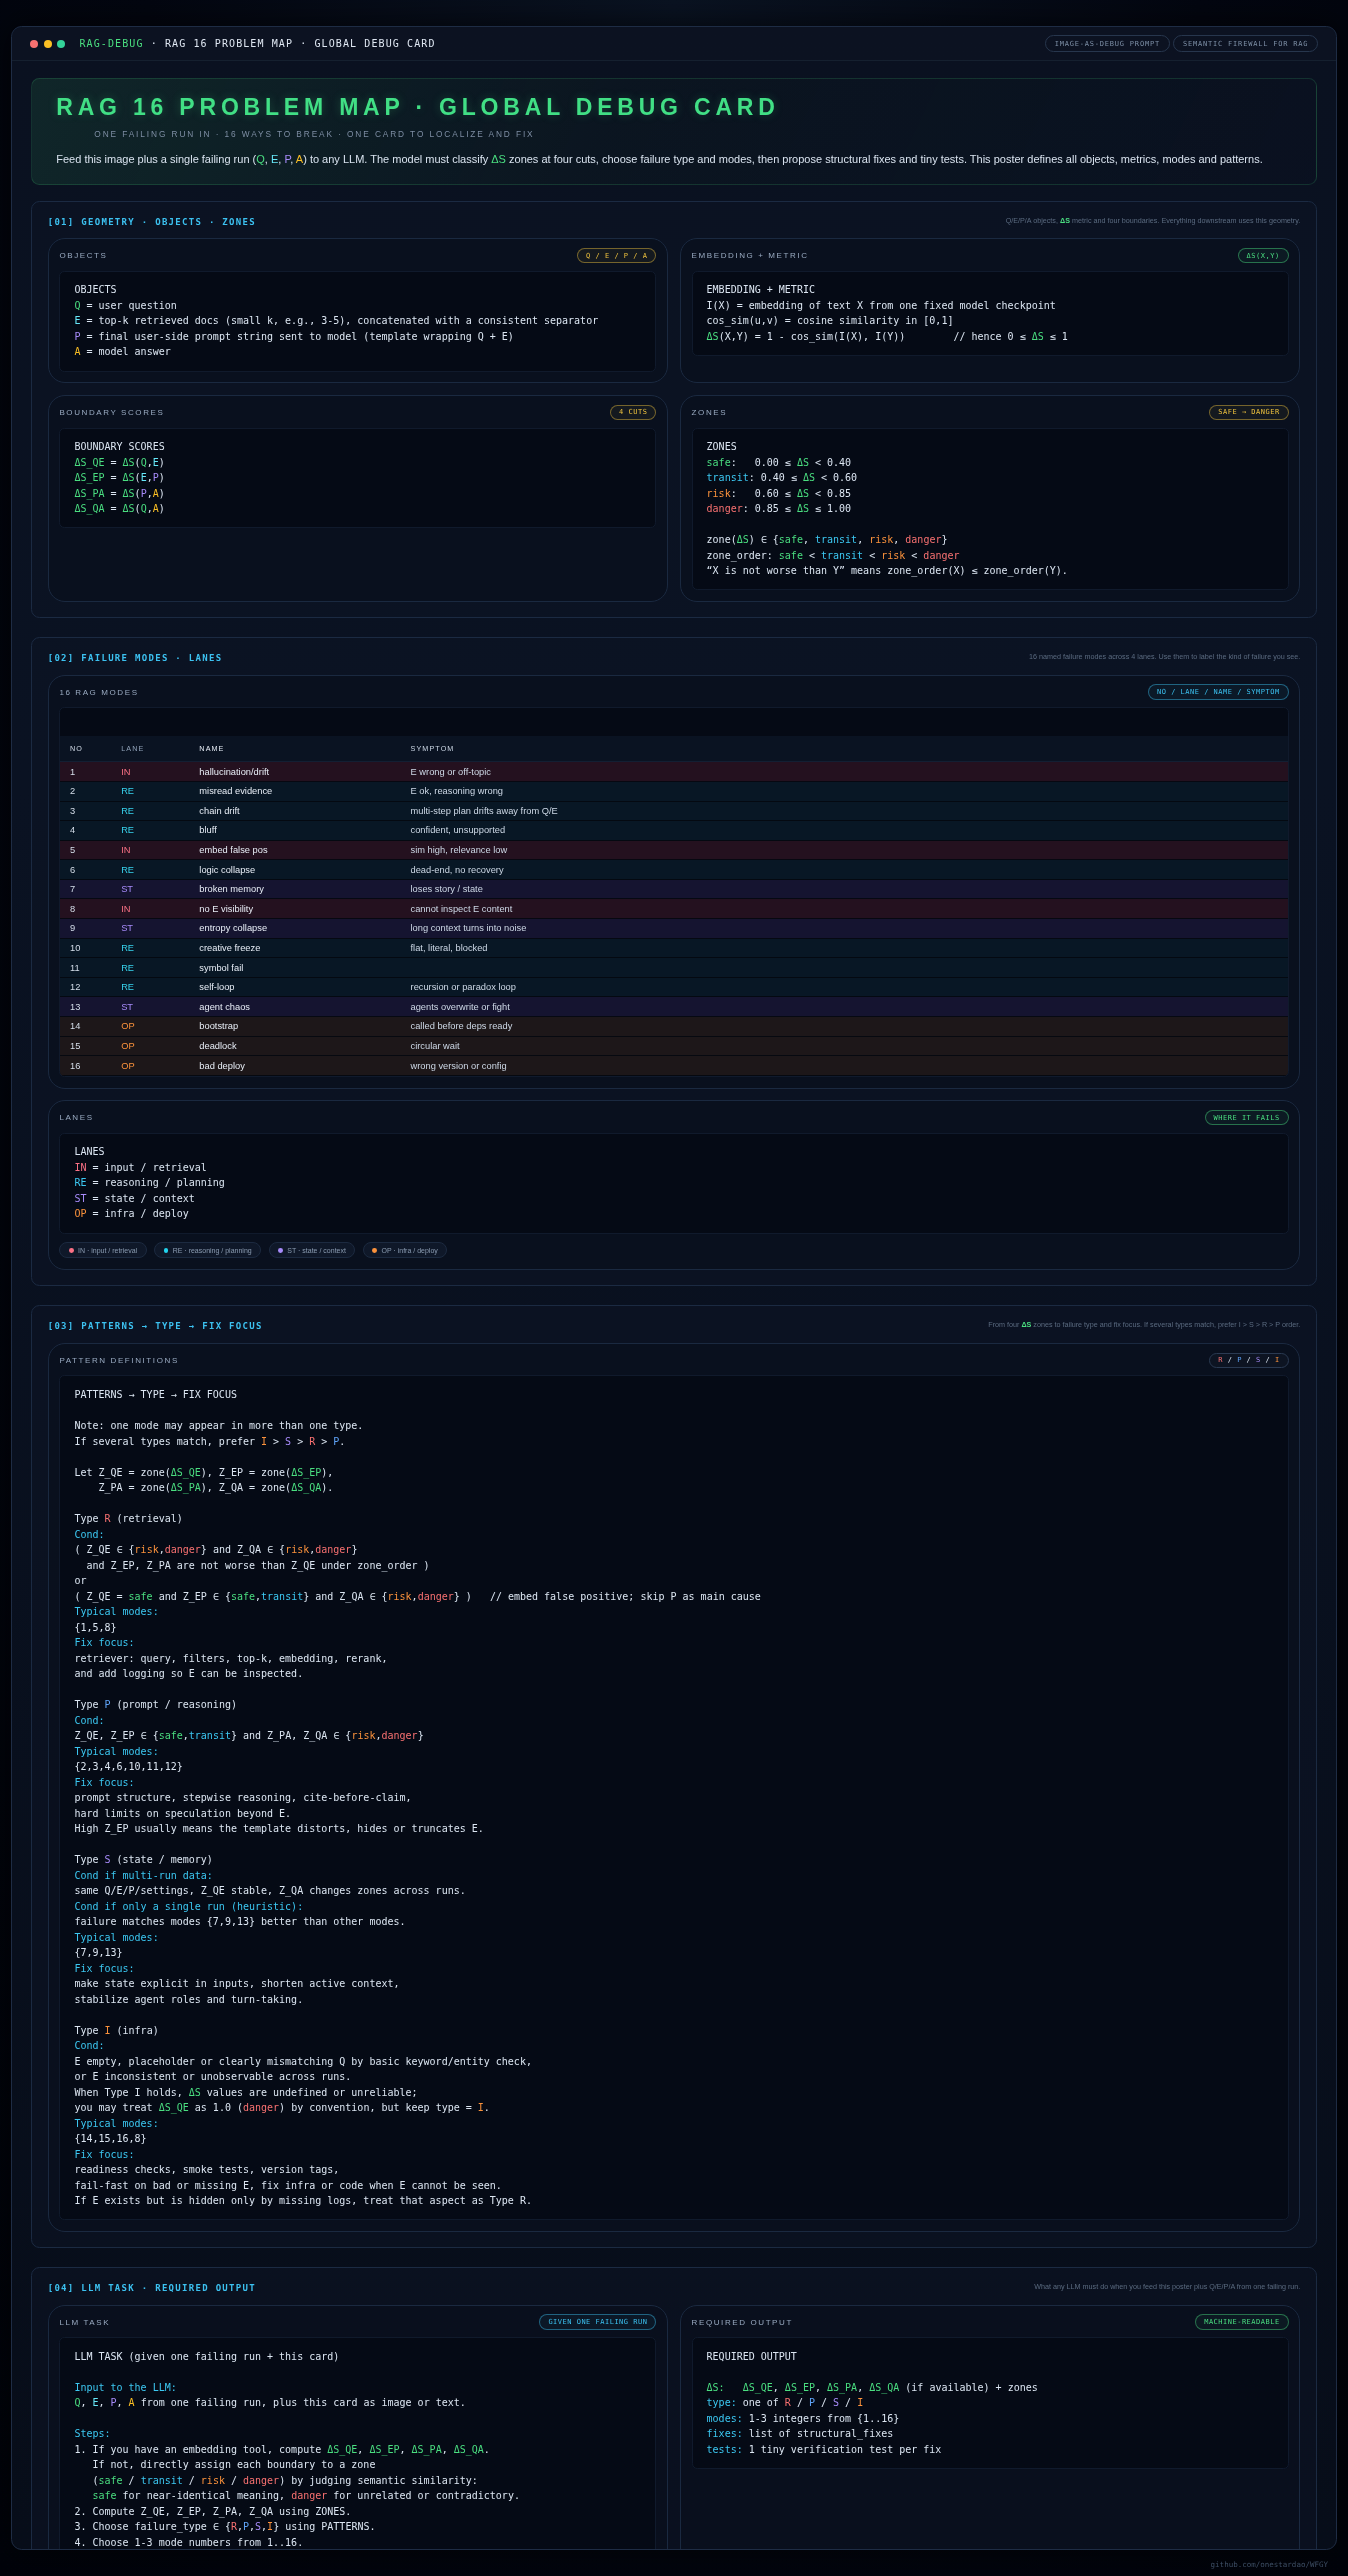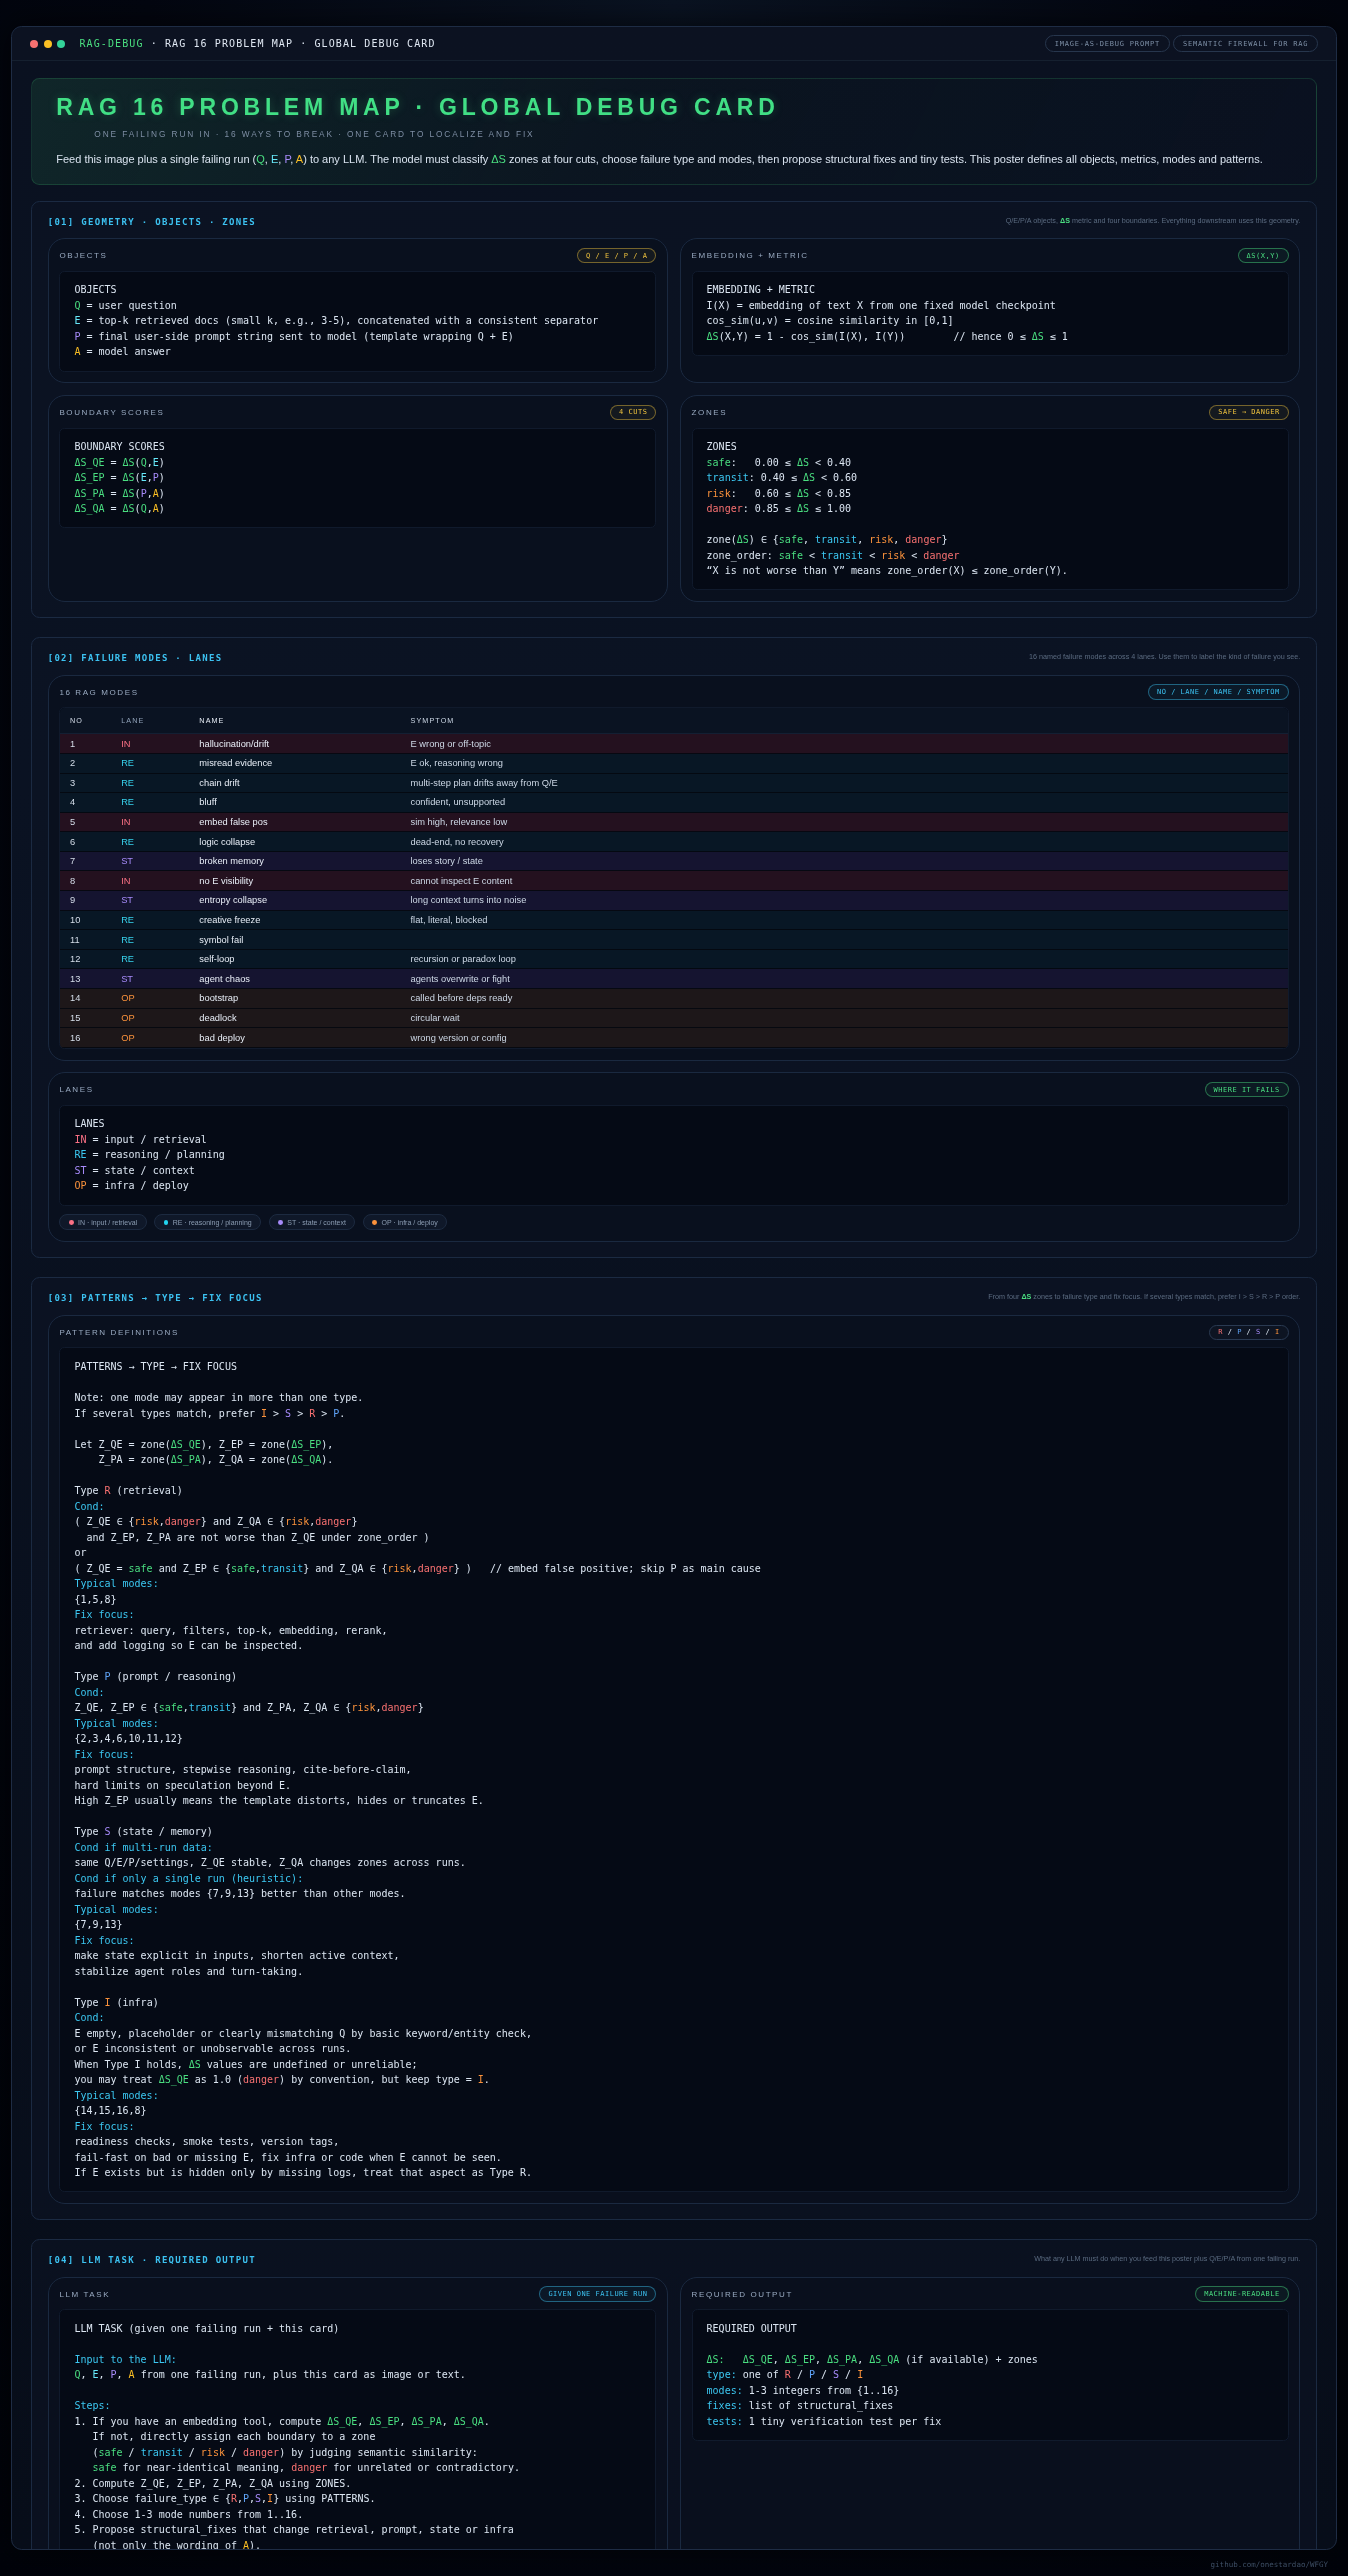--- a/index.html
+++ b/index.html
@@ -114,21 +114,21 @@
   .tk-rose{color:#fb7185;}
   .tk-b{color:#60a5fa;}
   
   .grid-2{display:grid;grid-template-columns:1fr 1fr;gap:11.8px;}
   .grid-2 .panel{margin-top:0;}
   .sec-body{margin-top:11.8px;}
   
   .mtable{
     background:#050a15;border:0.5px solid #101a2c;border-radius:5.3px;overflow:hidden;
   }
-  .thead{display:flex;background:#0a1322;border-bottom:0.5px solid #131f33;}
+  .thead{display:flex;background:#0a1322;border-bottom:0.5px solid #131f33;margin-top:28px;}
   .th{
     font-size:7.2px;letter-spacing:1.1px;color:#90a2b8;
     padding:8px 9.6px;
   }
   .trow{display:flex;align-items:center;border-bottom:0.5px solid rgba(4,8,16,0.9);}
   .tc{padding:4.3px 9.6px;font-size:9.3px;}
   .c-no{width:32px;flex:none;color:#d5deea;}
   .c-lane{width:59px;flex:none;}
   .c-name{width:192px;flex:none;color:#e8eef7;}
   .c-sym{flex:1;color:#cdd8e6;}
@@ -382,21 +382,21 @@
 
   <div class="section">
     <div class="sec-head">
       <div class="sec-title">[04] LLM TASK · REQUIRED OUTPUT</div>
       <div class="sec-note"><div class="cl"><span class="tk-dim">What any LLM must do when you feed this poster plus Q/E/P/A from one failing run.</span></div></div>
     </div>
     <div class="sec-body grid-2">
       <div class="panel">
         <div class="panel-head">
           <span class="panel-label">LLM TASK</span>
-          <span class="badge badge-cyan">GIVEN ONE FAILURE RUN</span>
+          <span class="badge badge-cyan">GIVEN ONE FAILING RUN</span>
         </div>
         <div class="codeblock"><div class="cl"><span class="tk-w">LLM TASK (given one failing run + this card)</span></div><div class="cl">&nbsp;</div><div class="cl"><span class="tk-c">Input to the LLM:</span></div><div class="cl"><span class="tk-g">Q</span><span class="tk-w">, </span><span class="tk-e">E</span><span class="tk-w">, </span><span class="tk-p">P</span><span class="tk-w">, </span><span class="tk-y">A</span><span class="tk-w"> from one failing run, plus this card as image or text.</span></div><div class="cl">&nbsp;</div><div class="cl"><span class="tk-c">Steps:</span></div><div class="cl"><span class="tk-w">1. If you have an embedding tool, compute </span><span class="tk-g">ΔS_QE</span><span class="tk-w">, </span><span class="tk-g">ΔS_EP</span><span class="tk-w">, </span><span class="tk-g">ΔS_PA</span><span class="tk-w">, </span><span class="tk-g">ΔS_QA</span><span class="tk-w">.</span></div><div class="cl"><span class="tk-w">   If not, directly assign each boundary to a zone</span></div><div class="cl"><span class="tk-w">   (</span><span class="tk-g">safe</span><span class="tk-w"> / </span><span class="tk-c">transit</span><span class="tk-w"> / </span><span class="tk-o">risk</span><span class="tk-w"> / </span><span class="tk-r">danger</span><span class="tk-w">) by judging semantic similarity:</span></div><div class="cl"><span class="tk-w">   </span><span class="tk-g">safe</span><span class="tk-w"> for near-identical meaning, </span><span class="tk-r">danger</span><span class="tk-w"> for unrelated or contradictory.</span></div><div class="cl"><span class="tk-w">2. Compute Z_QE, Z_EP, Z_PA, Z_QA using ZONES.</span></div><div class="cl"><span class="tk-w">3. Choose failure_type ∈ {</span><span class="tk-r">R</span><span class="tk-w">,</span><span class="tk-b">P</span><span class="tk-w">,</span><span class="tk-p">S</span><span class="tk-w">,</span><span class="tk-o">I</span><span class="tk-w">} using PATTERNS.</span></div><div class="cl"><span class="tk-w">4. Choose 1-3 mode numbers from 1..16.</span></div><div class="cl"><span class="tk-w">5. Propose structural_fixes that change retrieval, prompt, state or infra</span></div><div class="cl"><span class="tk-w">   (not only the wording of </span><span class="tk-y">A</span><span class="tk-w">).</span></div><div class="cl"><span class="tk-w">6. For each fix, define one small test expected to lower the triggering </span><span class="tk-g">ΔS</span></div></div>
       </div>
       <div class="panel">
         <div class="panel-head">
           <span class="panel-label">REQUIRED OUTPUT</span>
           <span class="badge badge-green">MACHINE-READABLE</span>
         </div>
         <div class="codeblock"><div class="cl"><span class="tk-w">REQUIRED OUTPUT</span></div><div class="cl">&nbsp;</div><div class="cl"><span class="tk-g">ΔS:</span><span class="tk-w">   </span><span class="tk-g">ΔS_QE</span><span class="tk-w">, </span><span class="tk-g">ΔS_EP</span><span class="tk-w">, </span><span class="tk-g">ΔS_PA</span><span class="tk-w">, </span><span class="tk-g">ΔS_QA</span><span class="tk-w"> (if available) + zones</span></div><div class="cl"><span class="tk-c">type:</span><span class="tk-w"> one of </span><span class="tk-r">R</span><span class="tk-w"> / </span><span class="tk-b">P</span><span class="tk-w"> / </span><span class="tk-p">S</span><span class="tk-w"> / </span><span class="tk-o">I</span></div><div class="cl"><span class="tk-c">modes:</span><span class="tk-w"> 1-3 integers from {1..16}</span></div><div class="cl"><span class="tk-c">fixes:</span><span class="tk-w"> list of structural_fixes</span></div><div class="cl"><span class="tk-c">tests:</span><span class="tk-w"> 1 tiny verification test per fix</span></div></div>
       </div>

